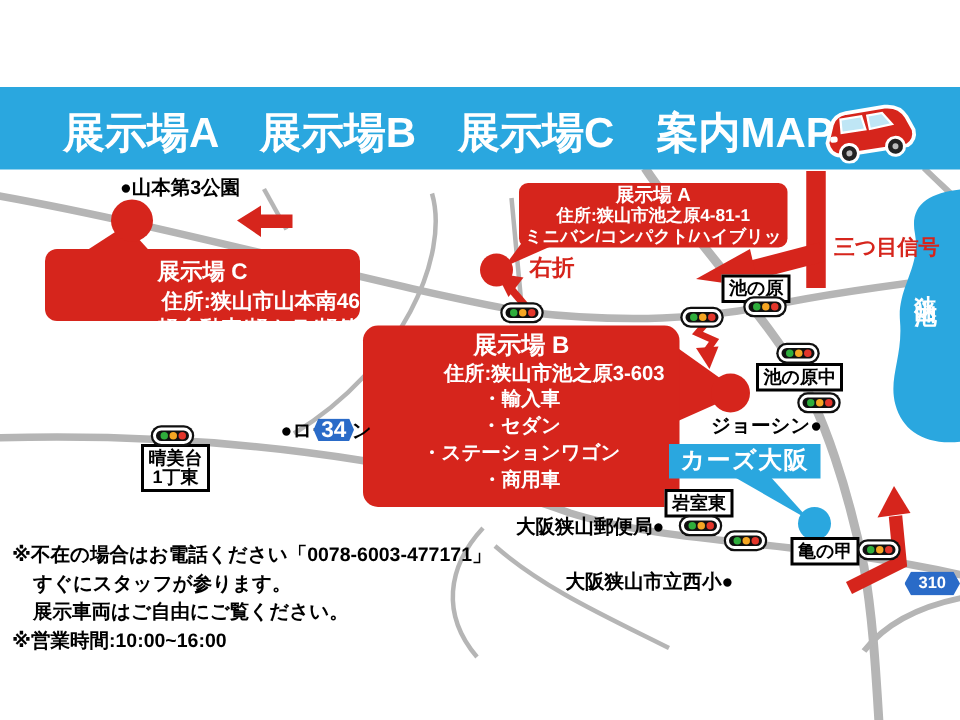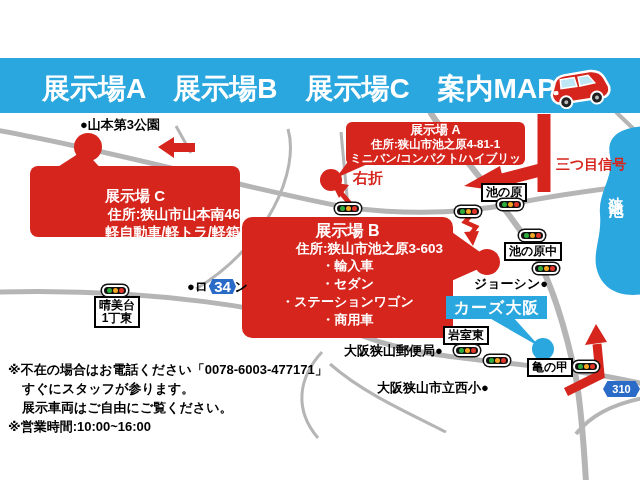--- a/index.html
+++ b/index.html
@@ -17,21 +17,21 @@
   .lake{fill:var(--lake-blue);}
   .red-shape{fill:var(--accent-red);}
   .red-stroke{fill:none;stroke:var(--accent-red);}
   .blue-shape{fill:var(--lake-blue);}
 
   .header{position:absolute;left:0;top:58px;width:640px;height:55px;background:var(--header-blue);}
   .header-title{position:absolute;left:42px;top:12px;color:#fff;font-size:28px;font-weight:bold;white-space:nowrap;letter-spacing:0px;}
   .car{position:absolute;right:26px;top:7px;width:68px;height:44px;}
 
   .callout{position:absolute;background:var(--accent-red);color:#fff;font-weight:bold;text-align:center;}
-  .callout-c{left:30px;top:166px;width:210px;height:71px;border-radius:8px;padding-top:20px;}
+  .callout-c{left:30px;top:166px;width:210px;height:48px;border-radius:8px;padding-top:6px;}
   .callout-c .t{font-size:15px;line-height:19px;}
   .callout-c .l{font-size:14px;line-height:18px;text-align:right;}
   .callout-a{left:346px;top:110px;width:179px;height:43px;border-radius:6px;padding-top:1px;margin-top:12px;}
   .callout-a .t{font-size:12.5px;line-height:14px;}
   .callout-a .l{font-size:11.5px;line-height:14px;}
   .callout-b{left:242px;top:217px;width:211px;height:121px;border-radius:10px;padding-top:4px;}
   .callout-b .t{font-size:16px;line-height:19px;}
   .callout-b .addr{font-size:13.5px;line-height:17px;padding-left:44px;}
   .callout-b .item{font-size:13px;line-height:18px;}
 

